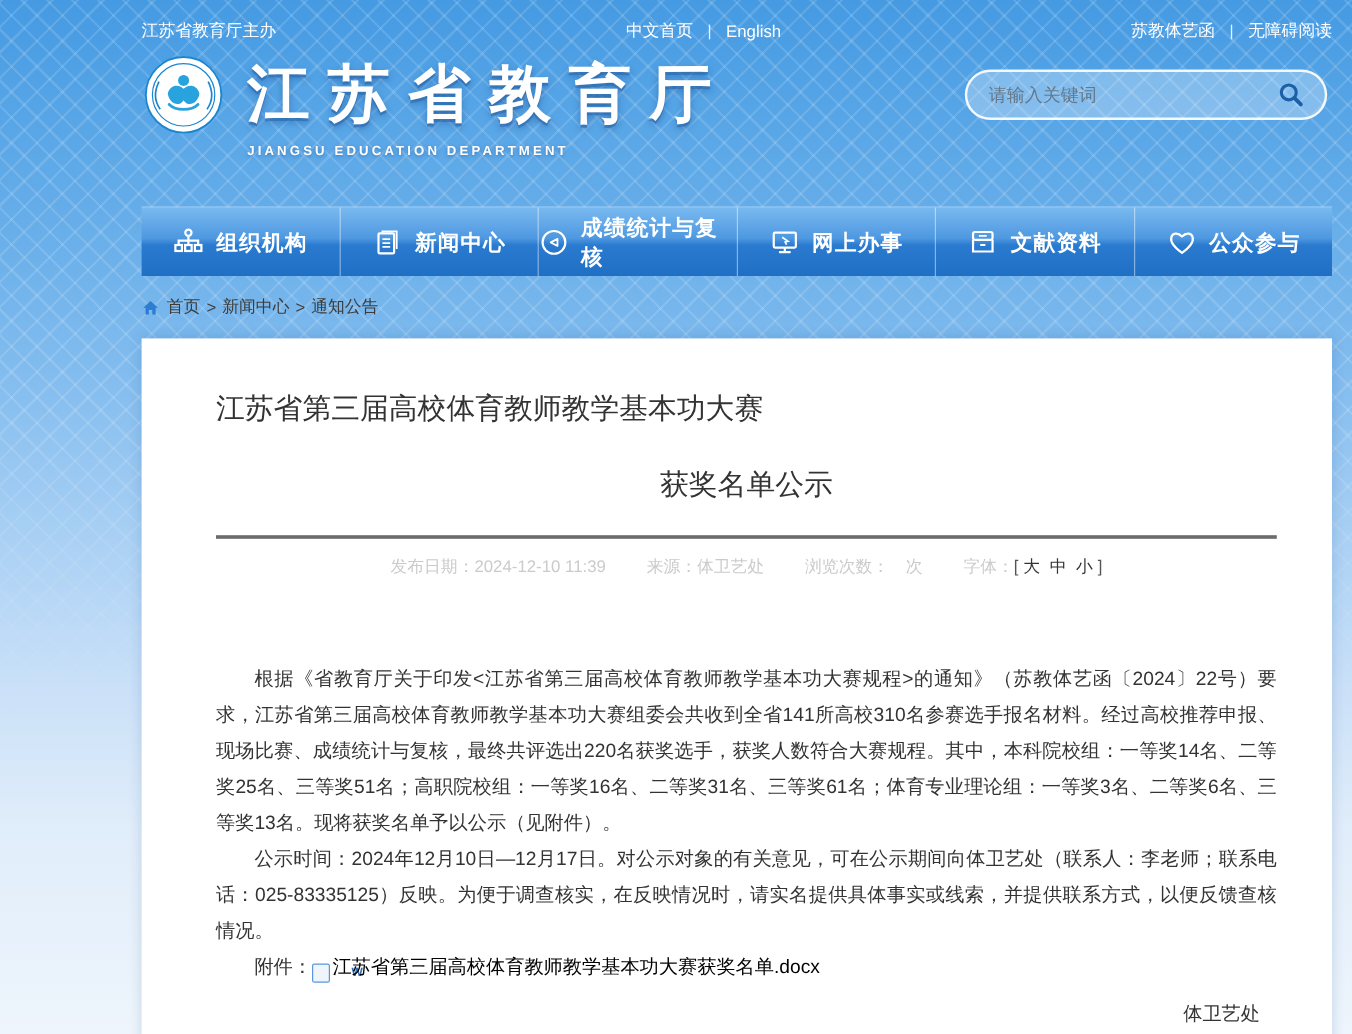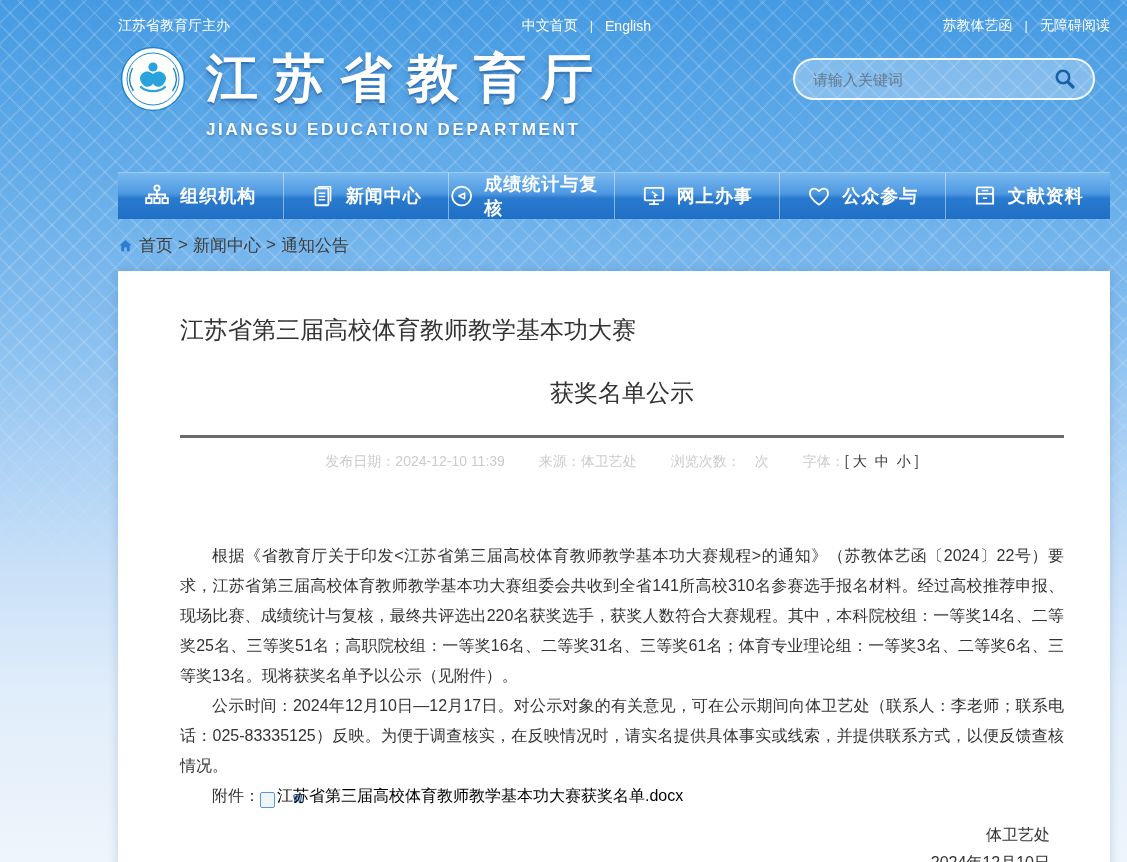--- a/index.html
+++ b/index.html
@@ -32,54 +32,54 @@
 
   
   .header { position: relative; height: 136px; }
   .logo { position: absolute; left: 2px; top: 10px; width: 66px; height: 66px; }
   .brand-block { position: absolute; left: 88px; top: 8px; color: #fff; }
   .site-name {
     font-size: 52px; font-weight: bold; letter-spacing: 15px; white-space: nowrap;
     text-shadow: 0 2px 0 rgba(40,100,170,.55), 0 3px 6px rgba(20,70,140,.45);
   }
   .site-name-en {
-    margin-top: 6px; font-size: 17px; font-weight: bold; letter-spacing: 2.6px;
+    margin-top: 6px; font-size: 11px; font-weight: bold; letter-spacing: 2.6px;
     text-shadow: 0 1px 3px rgba(20,70,140,.5); white-space: nowrap;
   }
   .search-box {
-    position: absolute; right: 15px; top: 22px; width: 302px; height: 42px;
+    position: absolute; right: 4px; top: 22px; width: 302px; height: 42px;
     border: 2px solid rgba(255,255,255,.9); border-radius: 22px;
     background: rgba(255,255,255,.28); display: flex; align-items: center;
     padding: 0 14px 0 18px;
     margin-left: 26px;
   }
   .search-box input {
     flex: 1; border: none; outline: none; background: transparent;
     font-size: 15px; color: #41586e; font-family: inherit;
   }
   .search-box input::placeholder { color: #64788c; opacity: 1; }
   .search-btn { border: none; background: transparent; cursor: pointer; width: 28px; height: 28px;
                 display: flex; align-items: center; justify-content: center; }
 
   
   .nav {
-    height: 47px; display: flex;
+    height: 58px; display: flex;
     background: linear-gradient(180deg, #79b9ef 0%, #4e98e1 45%, #2a7ad0 55%, #1f6fc4 100%);
     border-top: 1px solid #9ccbf4;
   }
   .nav-item {
     flex: 1; display: flex; align-items: center; justify-content: center;
     color: #fff; font-size: 18px; font-weight: bold; letter-spacing: 1px;
     cursor: pointer; gap: 10px;
   }
   .nav-item + .nav-item { border-left: 1px solid rgba(255,255,255,.45); }
   .nav-item svg { display: block; }
 
   
-  .breadcrumb { height: 52px; display: flex; align-items: center; font-size: 17px; color: #3c3c3c; }
+  .breadcrumb { height: 52px; display: flex; align-items: center; font-size: 14px; color: #3c3c3c; }
   .breadcrumb a { color: #3c3c3c; text-decoration: none; cursor: pointer; }
   .breadcrumb .home-ic { margin-right: 6px; display: flex; align-items: center; }
   .breadcrumb .bsep { margin: 0 5px; }
 
   
   .panel {
     background: #fff; width: 992px; min-height: 576px;
     box-shadow: 0 0 10px rgba(10,60,130,.18);
     padding: 44px 46px 40px 62px;
   }
@@ -181,32 +181,32 @@
     <div class="nav-item">
       <svg width="26" height="26" viewBox="0 0 24 24" fill="none" stroke="#fff" stroke-width="1.7">
         <rect x="3.5" y="4.5" width="17" height="11.5" rx="1"></rect>
         <path d="M12 16 V19.5 M7.5 19.5 H16.5"></path>
         <path d="M10 8 L14.5 11.2 L12.3 11.7 L13.3 13.8" stroke-width="1.3"></path>
       </svg>
       <span>网上办事</span>
     </div>
     <div class="nav-item">
       <svg width="26" height="26" viewBox="0 0 24 24" fill="none" stroke="#fff" stroke-width="1.7">
-        <path d="M12 20 C5 15 3 11 3.8 8 C4.6 5 8.5 3.8 12 7.5 C15.5 3.8 19.4 5 20.2 8 C21 11 19 15 12 20 Z" stroke-linejoin="round"></path>
-      </svg>
-      <span>公众参与</span>
-    </div>
-    <div class="nav-item">
-      <svg width="26" height="26" viewBox="0 0 24 24" fill="none" stroke="#fff" stroke-width="1.7">
         <rect x="4.5" y="4" width="15" height="6" rx="1.5"></rect>
         <path d="M9 7 H15" stroke-width="1.4"></path>
         <path d="M4.5 10 V19 H19.5 V10"></path>
         <path d="M10 14 H14" stroke-width="1.4"></path>
       </svg>
       <span>文献资料</span>
+    </div>
+    <div class="nav-item">
+      <svg width="26" height="26" viewBox="0 0 24 24" fill="none" stroke="#fff" stroke-width="1.7">
+        <path d="M12 20 C5 15 3 11 3.8 8 C4.6 5 8.5 3.8 12 7.5 C15.5 3.8 19.4 5 20.2 8 C21 11 19 15 12 20 Z" stroke-linejoin="round"></path>
+      </svg>
+      <span>公众参与</span>
     </div>
   </div>
 
   <div class="breadcrumb">
     <span class="home-ic">
       <svg width="15" height="15" viewBox="0 0 16 16">
         <path d="M1.5 8 L8 2 L14.5 8 L12.5 8 L12.5 14 L9.5 14 L9.5 10 L6.5 10 L6.5 14 L3.5 14 L3.5 8 Z" fill="#2d7dd2"></path>
       </svg>
     </span>
     <a>首页</a>

